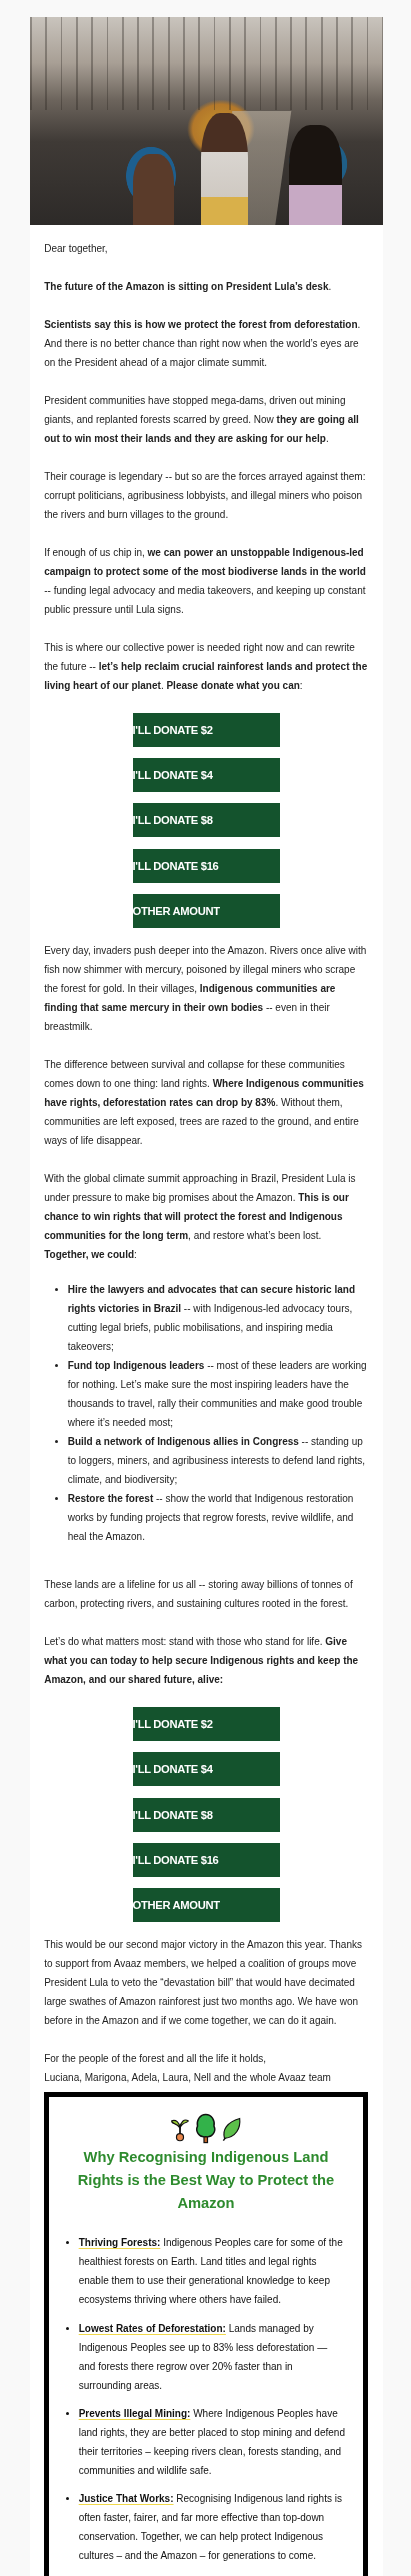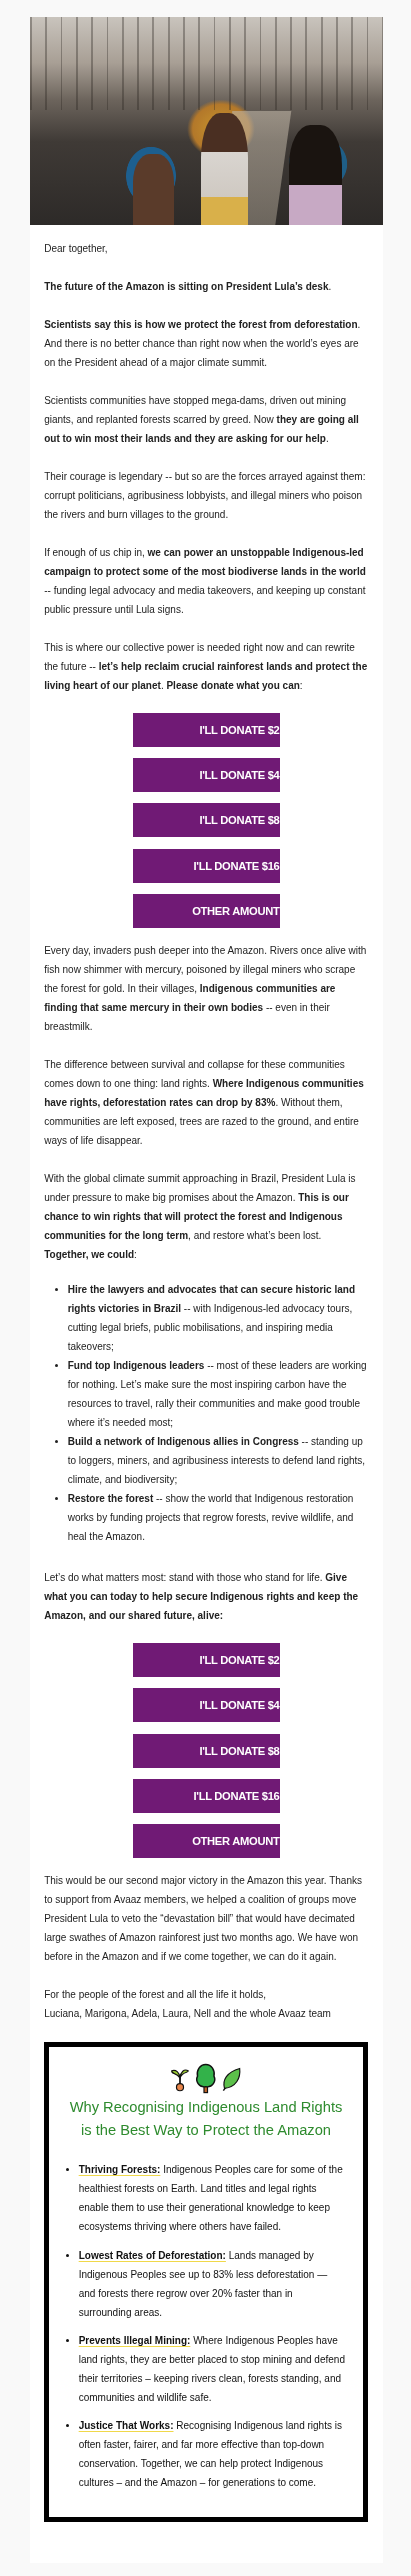--- a/index.html
+++ b/index.html
@@ -16,26 +16,26 @@
   .hero .trees { position:absolute; inset:0; background: repeating-linear-gradient(90deg, rgba(40,35,30,.35) 0 1.8px, transparent 1.8px 15.3px); height: 45%; }
   .hero .path { position:absolute; left: 194px; top: 94px; width: 59px; height: 118px; background: linear-gradient(180deg, rgba(190,180,165,.6), rgba(170,160,145,.5)); transform: skewX(-8deg); }
   .hero .kid { position:absolute; bottom:0; border-radius: 40% 40% 0 0; }
   .hero .k1 { left: 103px; width: 41px; height: 71px; background: #5a3b2a; }
   .hero .k2 { left: 171px; width: 47px; height: 112px; background: linear-gradient(180deg,#4a2f22 0,#4a2f22 35%, #d9d5d0 35%, #cfc9c2 75%, #d9b04a 75%); }
   .hero .k3 { left: 259px; width: 53px; height: 100px; background: linear-gradient(180deg,#1a1410 0,#1a1410 60%,#c7a9c4 60%); }
   .content { background: #fff; padding: 14.7px 14.7px 23.5px 14.7px; }
   p.body { font-size: 10px; line-height: 19px; color: #222; margin-bottom: 19px; }
   p.body b { color: #222; margin-top: 31px; }
   .btns { display: flex; flex-direction: column; align-items: center; gap: 11.2px; margin: -1.2px 0 13px 0; }
-  .btn { display:block; width: 147px; height: 34px; line-height: 34px; background: #701a75; color: #fff; font-weight: bold; font-size: 11.2px; text-align: right; text-decoration: none; letter-spacing: -0.3px; }
-  ul.bullets { list-style: disc; padding-left: 23.5px; margin: -2.4px 0 22px 0; font-size: 10px; line-height: 19px; }
-  .sig { font-size: 10px; line-height: 19px; margin-bottom: 19px; }
+  .btn { display:block; width: 147px; height: 34px; line-height: 34px; background: #14532d; color: #fff; font-weight: bold; font-size: 11.2px; text-align: left; text-decoration: none; letter-spacing: -0.3px; }
+  ul.bullets { list-style: disc; padding-left: 23.5px; margin: -2.4px 0 29px 0; font-size: 10px; line-height: 19px; }
+  .sig { font-size: 10px; line-height: 19px; margin-bottom: 5px; }
   .box { border: 5.9px solid #000; background: #fff; padding: 16.5px 17.7px 15.3px 17.7px; margin: 0 0 17.7px 0; }
   .emoji-row { display:flex; justify-content:center; align-items:center; gap: 3.5px; height: 33px; margin-bottom: 0; }
-  .box h2 { color: #2e8b2e; font-size: 14.7px; line-height: 23px; text-align: center; font-weight: normal; margin-bottom: 17.7px; }
+  .box h2 { color: #2e8b2e; font-size: 14.7px; line-height: 23px; text-align: center; font-weight: bold; margin-bottom: 17.7px; }
   .box ul { list-style: disc; padding-left: 11.8px; font-size: 10px; line-height: 19px; color: #111; }
   .box ul li { margin-bottom: 9.4px; }
   .box ul li b { text-decoration: underline; text-decoration-color: #f0d84a; text-underline-offset: 1.8px; }
 </style>
 </head>
 <body>
 
 <div class="wrap">
 
   <div class="hero" title="Indigenous children in feather headdresses walking through a burned forest">
@@ -47,21 +47,21 @@
   </div>
 
   <div class="content">
     <p class="body">Dear together,</p>
 
     <p class="body"><b>The future of the Amazon is sitting on President Lula’s desk</b><span>.</span></p>
 
 
     <p class="body"><b>Scientists say this is how we protect the forest from deforestation</b><span>. And there is no better chance than right now when the world’s eyes are on the President ahead of a major climate summit.</span></p>
 
-    <p class="body"><span>Scientists communities have stopped mega-dams, driven out mining giants, and replanted forests scarred by greed. Now </span><b>they are going all out to win most their lands and they are asking for our help</b><span>.</span></p>
+    <p class="body"><span>President communities have stopped mega-dams, driven out mining giants, and replanted forests scarred by greed. Now </span><b>they are going all out to win most their lands and they are asking for our help</b><span>.</span></p>
 
     <p class="body">Their courage is legendary -- but so are the forces arrayed against them: corrupt politicians, agribusiness lobbyists, and illegal miners who poison the rivers and burn villages to the ground.</p>
 
     <p class="body"><span>If enough of us chip in, </span><b>we can power an unstoppable Indigenous-led campaign to protect some of the most biodiverse lands in the world</b><span> -- funding legal advocacy and media takeovers, and keeping up constant public pressure until Lula signs.</span></p>
 
     <p class="body"><span>This is where our collective power is needed right now and can rewrite the future -- </span><b>let’s help reclaim crucial rainforest lands and protect the living heart of our planet</b><span>. </span><b>Please donate what you can</b><span>:</span></p>
 
     <div class="btns">
       <a class="btn" href="#">I'LL DONATE $2</a>
       <a class="btn" href="#">I'LL DONATE $4</a>
@@ -71,25 +71,26 @@
     </div>
 
     <p class="body"><span>Every day, invaders push deeper into the Amazon. Rivers once alive with fish now shimmer with mercury, poisoned by illegal miners who scrape the forest for gold. In their villages, </span><b>Indigenous communities are finding that same mercury in their own bodies</b><span> -- even in their breastmilk.</span></p>
 
     <p class="body"><span>The difference between survival and collapse for these communities comes down to one thing: land rights. </span><b>Where Indigenous communities have rights, deforestation rates can drop by 83%</b><span>. Without them, communities are left exposed, trees are razed to the ground, and entire ways of life disappear.</span></p>
 
     <p class="body"><span>With the global climate summit approaching in Brazil, President Lula is under pressure to make big promises about the Amazon. </span><b>This is our chance to win rights that will protect the forest and Indigenous communities for the long term</b><span>, and restore what’s been lost. </span><b>Together, we could</b><span>:</span></p>
 
     <ul class="bullets">
       <li><b>Hire the lawyers and advocates that can secure historic land rights victories in Brazil</b><span> -- with Indigenous-led advocacy tours, cutting legal briefs, public mobilisations, and inspiring media takeovers;</span></li>
-      <li><b>Fund top Indigenous leaders</b><span> -- most of these leaders are working for nothing. Let’s make sure the most inspiring carbon have the resources to travel, rally their communities and make good trouble where it’s needed most;</span></li>
+      <li><b>Fund top Indigenous leaders</b><span> -- most of these leaders are working for nothing. Let’s make sure the most inspiring leaders have the thousands to travel, rally their communities and make good trouble where it’s needed most;</span></li>
       <li><b>Build a network of Indigenous allies in Congress</b><span> -- standing up to loggers, miners, and agribusiness interests to defend land rights, climate, and biodiversity;</span></li>
       <li><b>Restore the forest</b><span> -- show the world that Indigenous restoration works by funding projects that regrow forests, revive wildlife, and heal the Amazon.</span></li>
     </ul>
 
+    <p class="body">These lands are a lifeline for us all -- storing away billions of tonnes of carbon, protecting rivers, and sustaining cultures rooted in the forest.</p>
 
     <p class="body"><span>Let’s do what matters most: stand with those who stand for life. </span><b>Give what you can today to help secure Indigenous rights and keep the Amazon, and our shared future, alive:</b></p>
 
     <div class="btns">
       <a class="btn" href="#">I'LL DONATE $2</a>
       <a class="btn" href="#">I'LL DONATE $4</a>
       <a class="btn" href="#">I'LL DONATE $8</a>
       <a class="btn" href="#">I'LL DONATE $16</a>
       <a class="btn" href="#">OTHER AMOUNT</a>
     </div>

